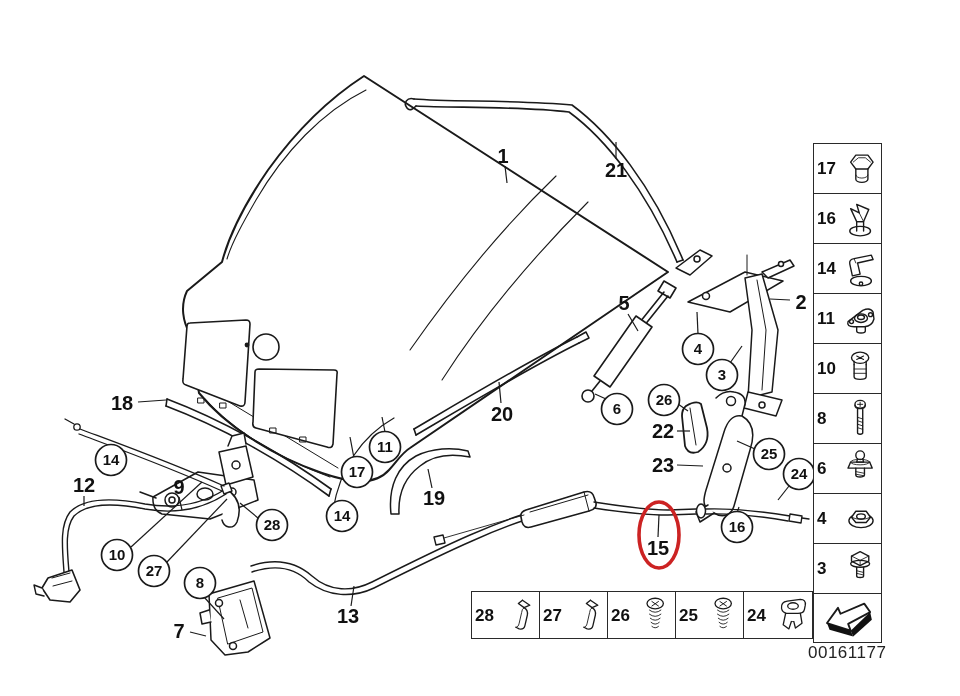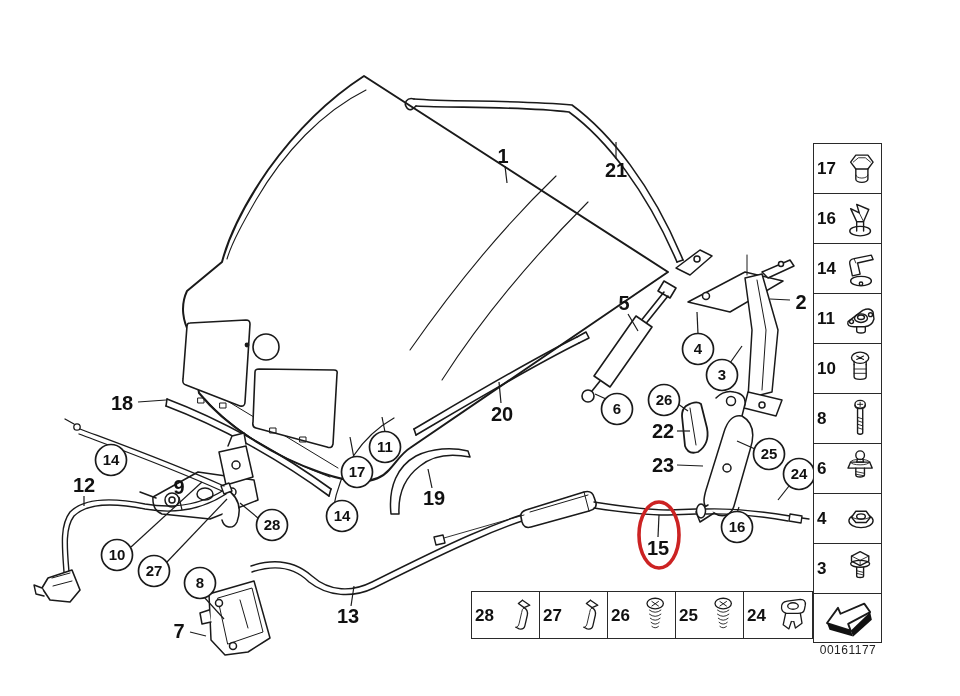--- a/index.html
+++ b/index.html
@@ -13,22 +13,22 @@
               display:flex;align-items:center;padding:1px 1px 1px 3px;}
   .legend-col .cell:last-child{border-bottom:none;height:48px;}
   .legend-row{position:absolute;left:471px;top:591px;height:48px;border:1.6px solid #2a2a2a;
               box-sizing:border-box;display:flex;background:#fff;}
   .legend-row .cell{width:68px;box-sizing:border-box;border-right:1.4px solid #2a2a2a;
               display:flex;align-items:center;padding:1px 1px 1px 3px;}
   .legend-row .cell:last-child{border-right:none;}
   .cell .num{font-weight:bold;font-size:17px;color:#111;line-height:1;}
   .cell svg{display:block;margin-left:auto;}
   .arrow-cell{display:flex;align-items:center;justify-content:center;padding:1px;}
-  .code-label{position:absolute;left:808px;top:643px;width:80px;text-align:center;
-              font-size:12px;color:#222;letter-spacing:.5px;}
+  .code-label{position:absolute;left:808px;top:643px;width:80px;
+              font-size:17px;color:#222;letter-spacing:.5px;}
 </style>
 </head>
 <body>
 
 <div class="stage">
 
   <svg id="diagram" width="960" height="696" viewBox="0 0 960 696">
 
     <g stroke="#1a1a1a" fill="none" stroke-width="1.8" stroke-linecap="round" stroke-linejoin="round">
 

